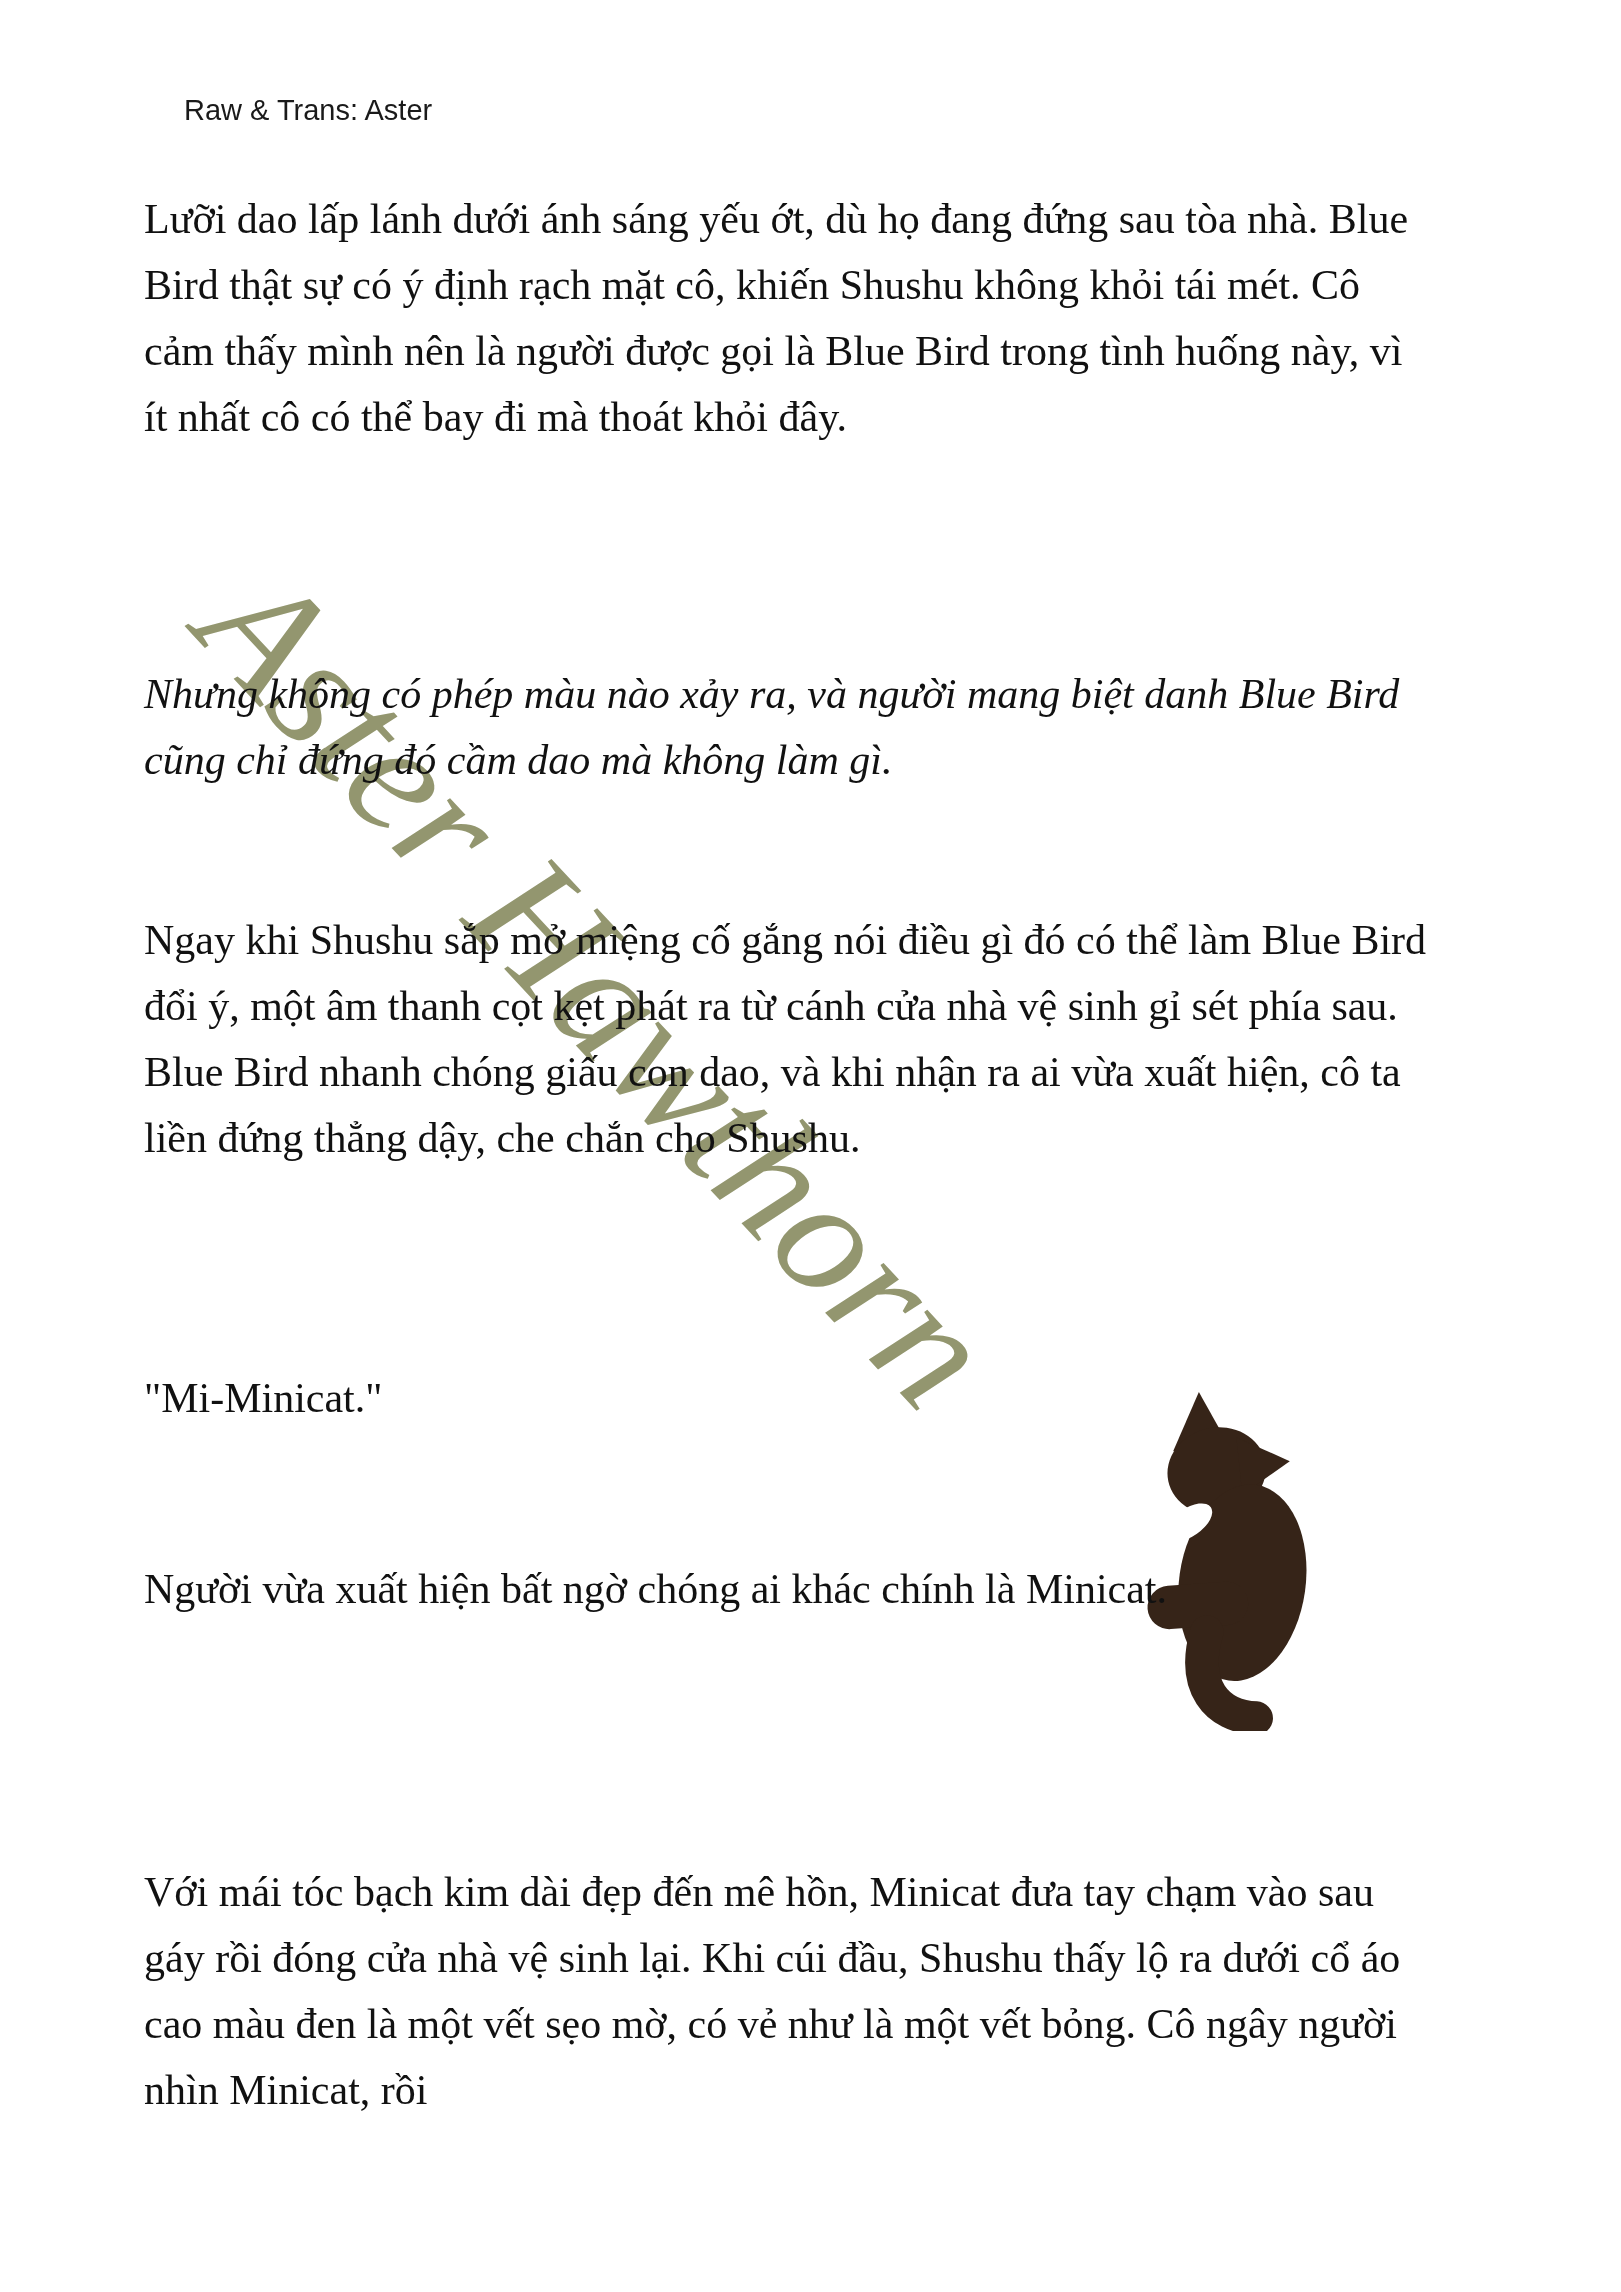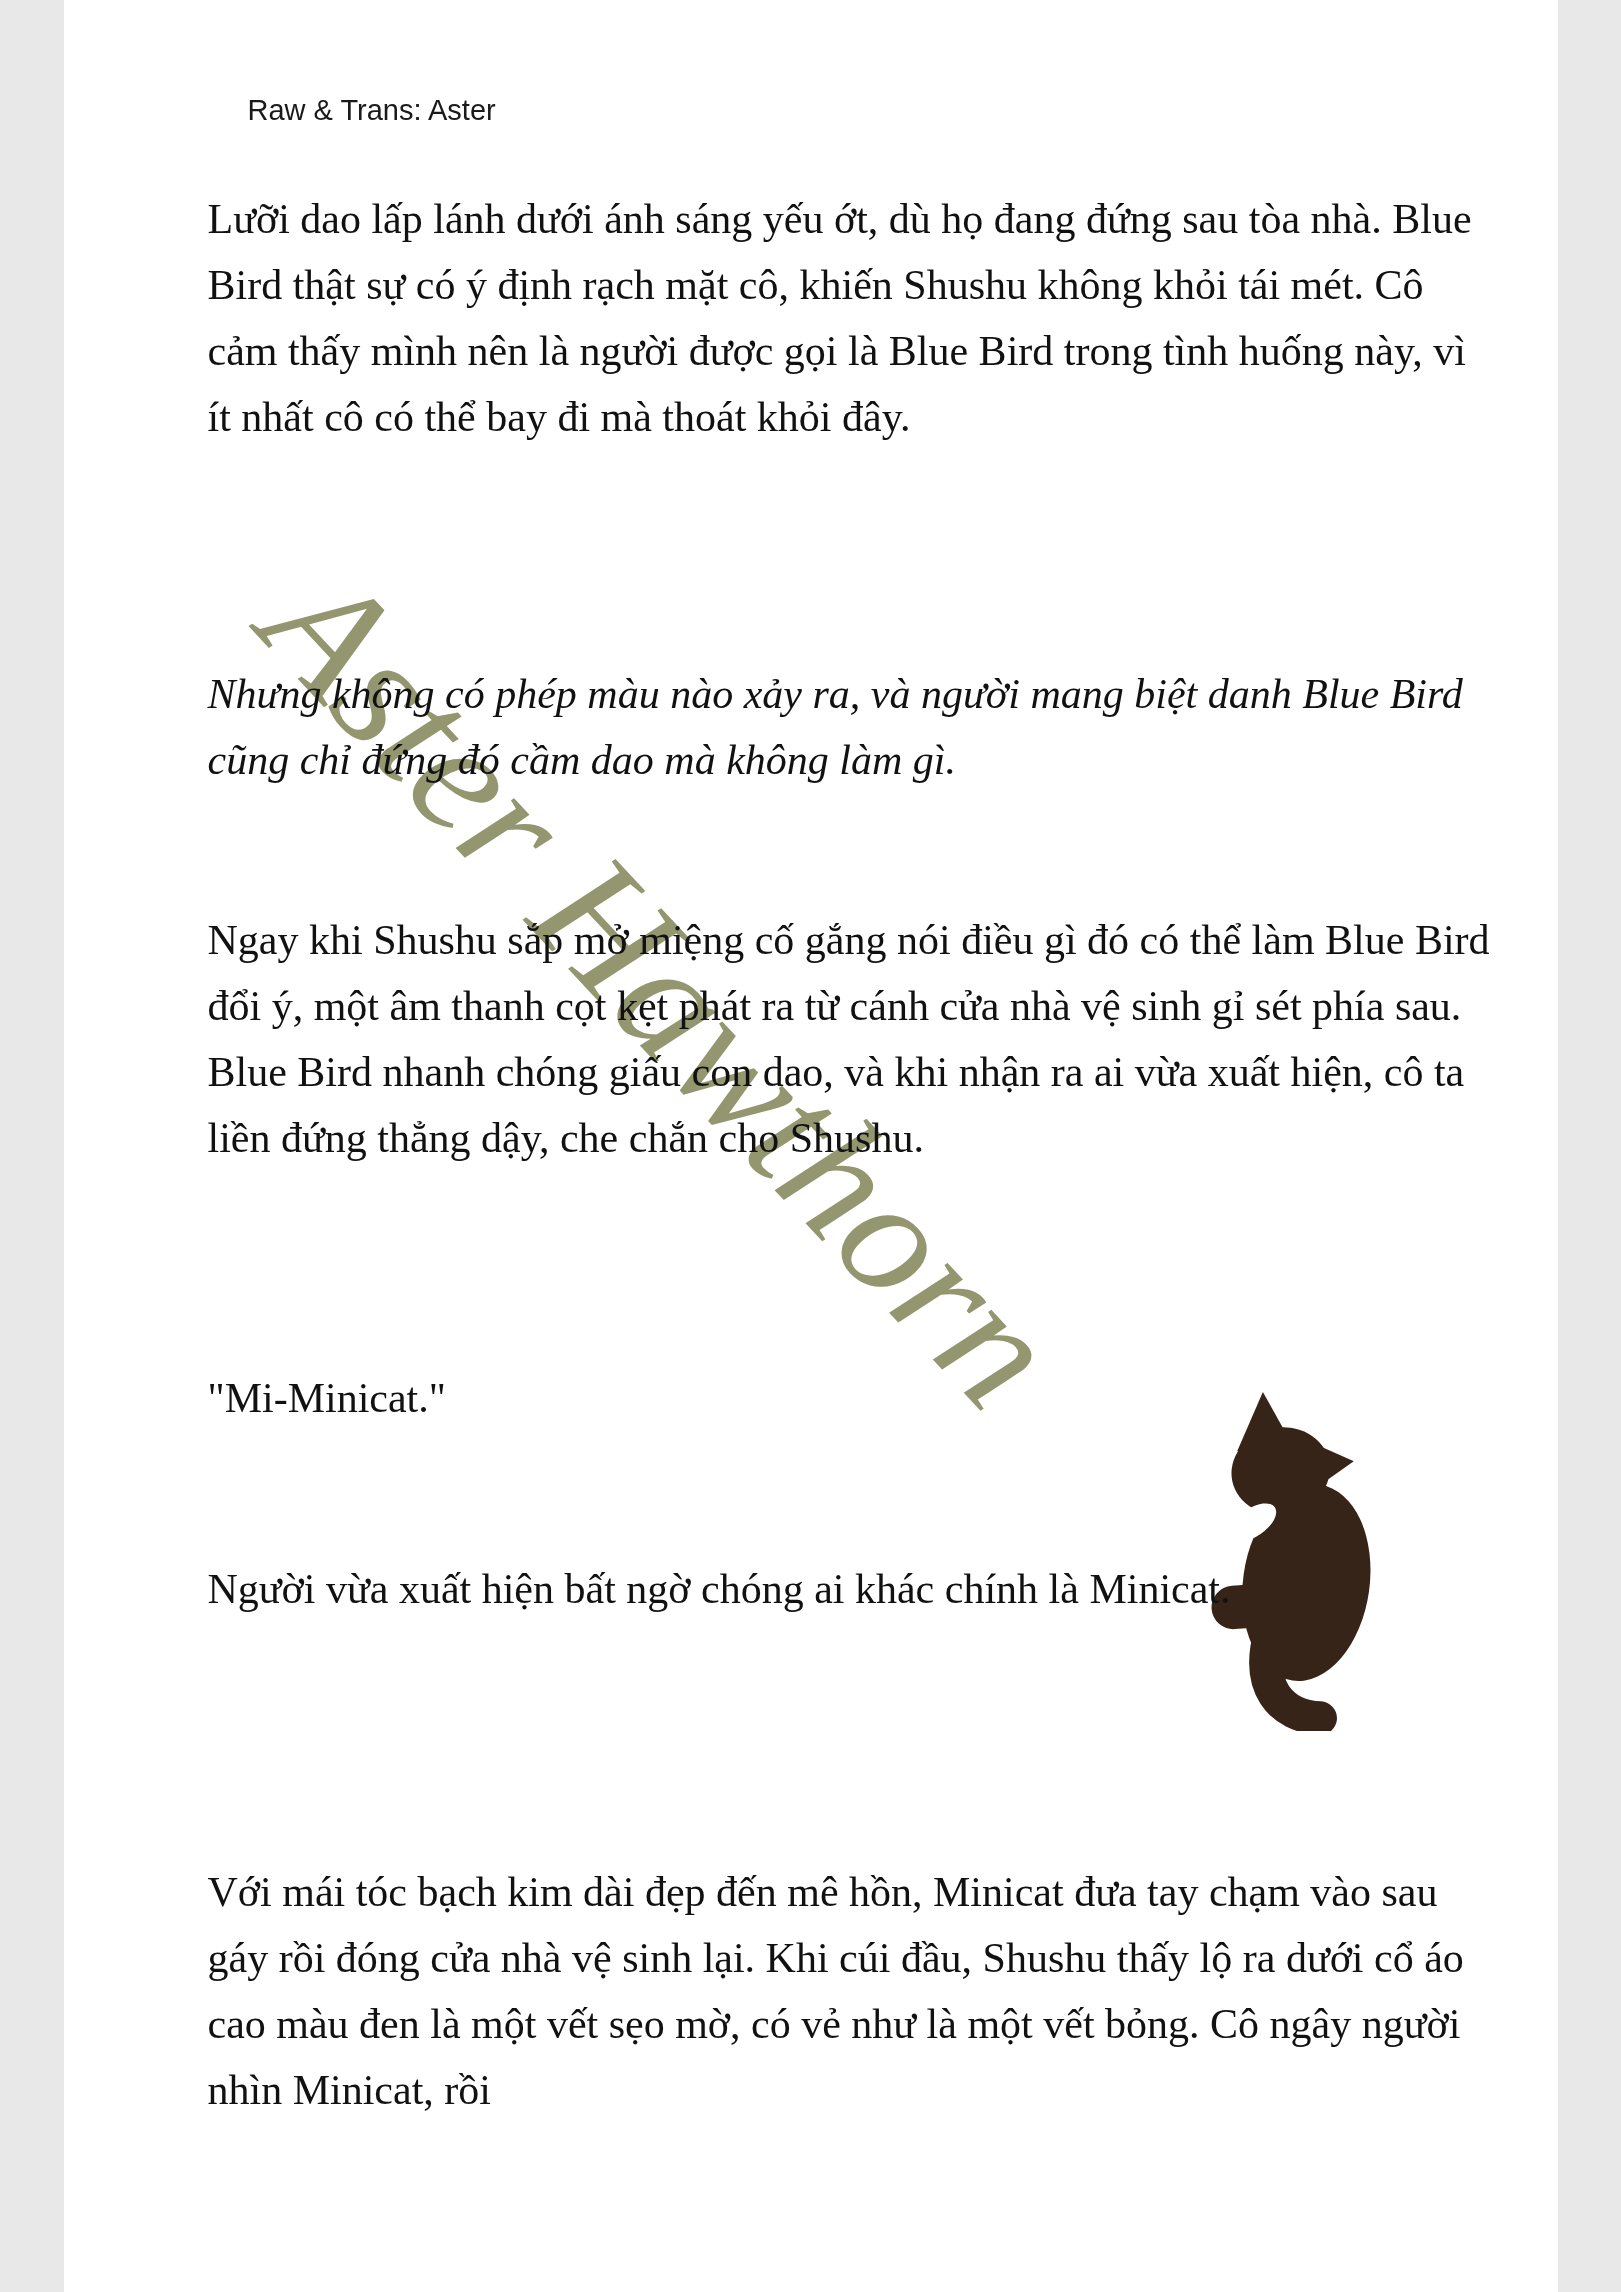--- a/index.html
+++ b/index.html
@@ -2,21 +2,21 @@
 <html><head>
 <meta charset="utf-8">
 <style>
   html, body {
     margin: 0;
     padding: 0;
     background: #e8e8e8;
   }
   .page {
     position: relative;
-    width: 1494px;
+    width: 1621px;
     height: 2293px;
     margin: 0 auto;
     background: #ffffff;
     overflow: hidden;
     font-family: "Liberation Serif", serif;
     color: #111111;
   }
   .header {
     position: absolute;
     left: 184px;

